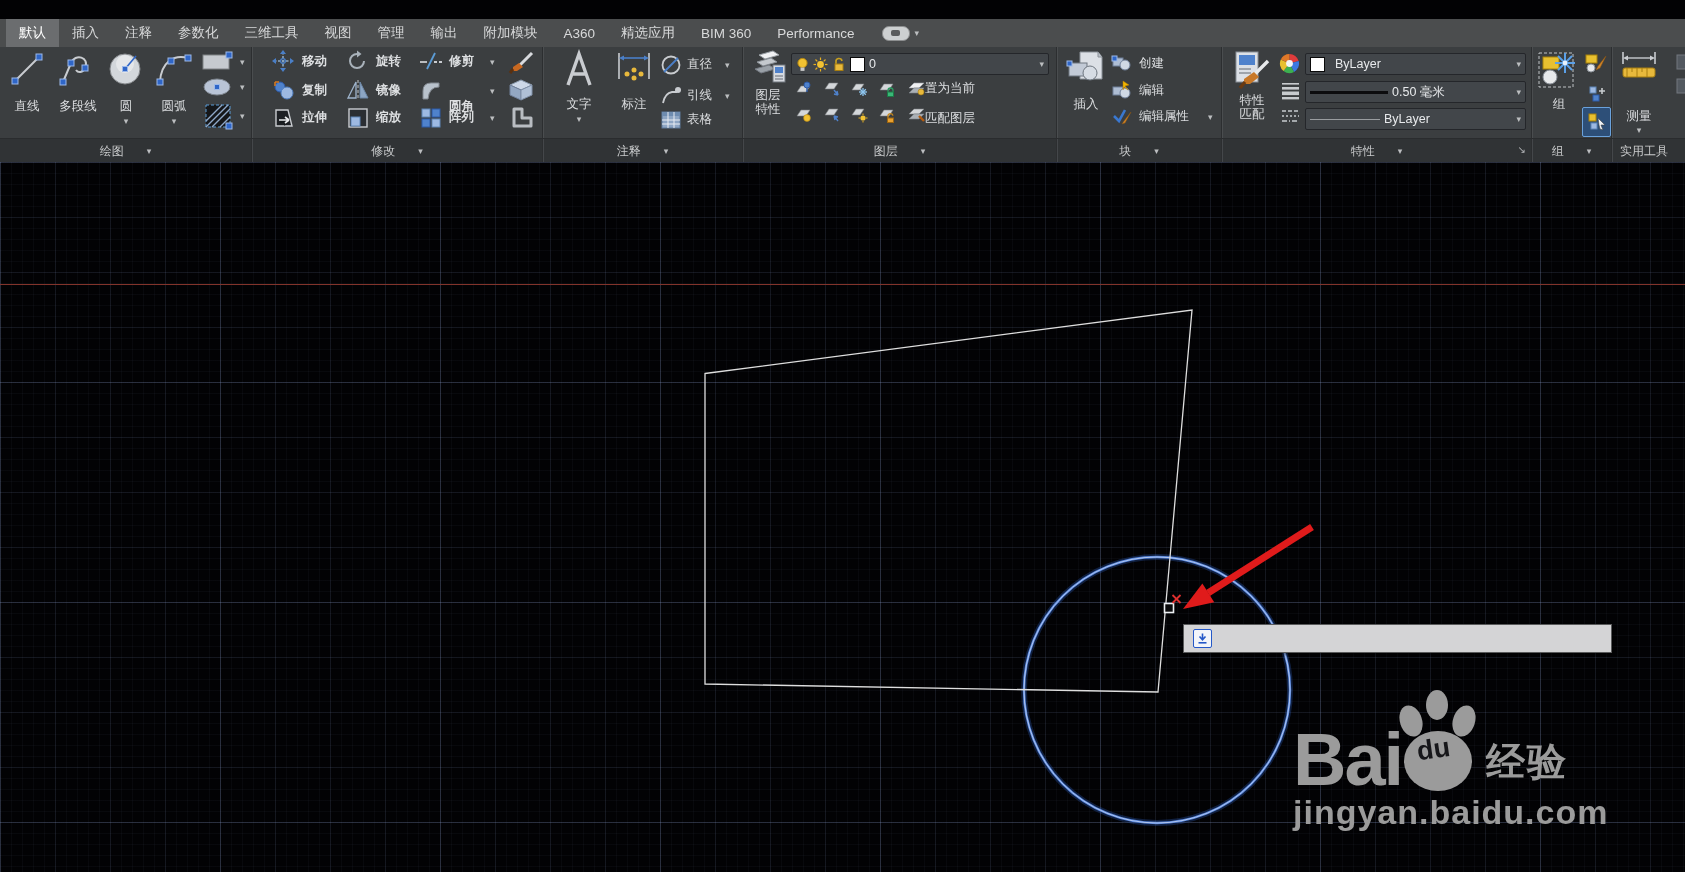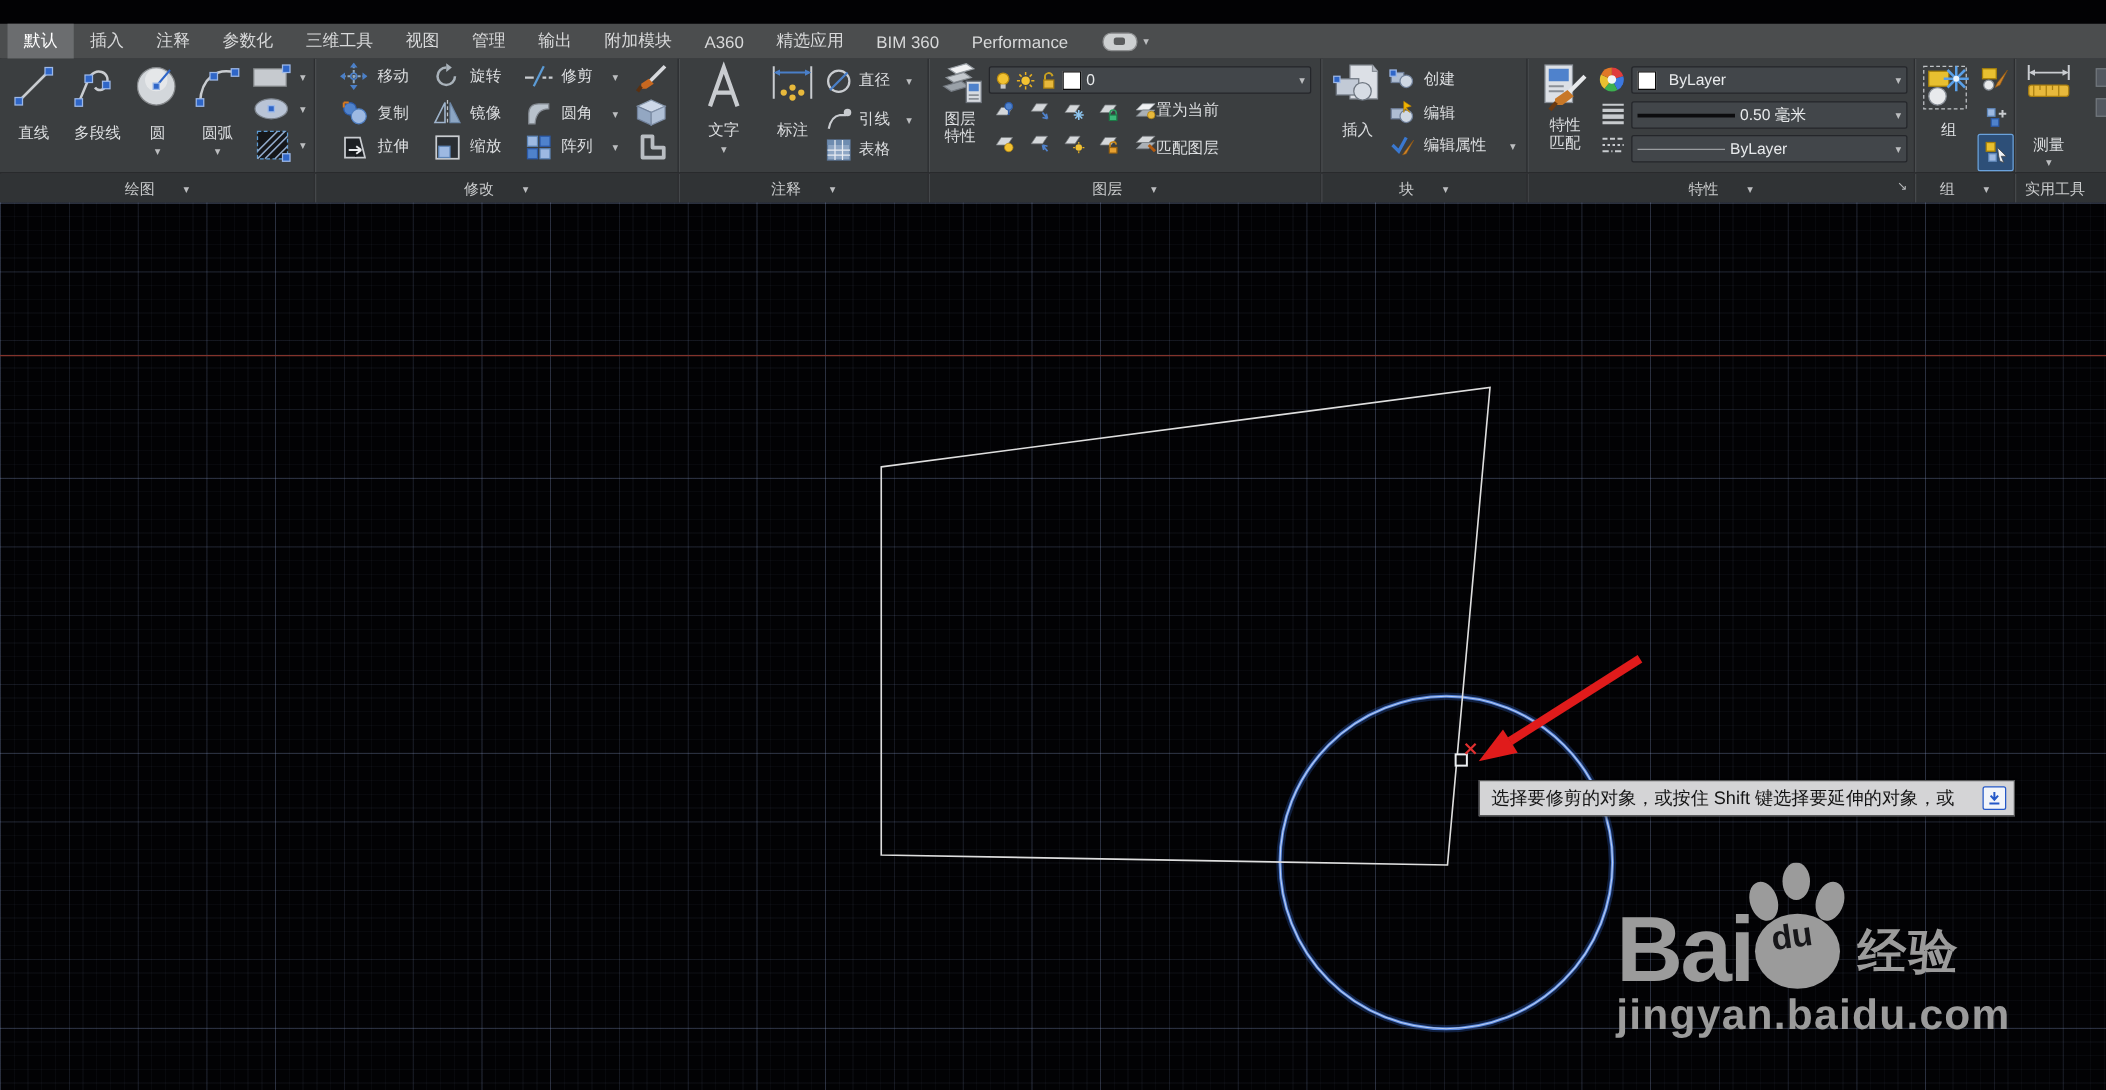--- a/index.html
+++ b/index.html
@@ -148,21 +148,21 @@
       <div class="abs" style="left:202px;top:55px;">
         <svg width="34" height="30" viewBox="0 0 34 30">
           <rect x="4" y="3" width="24" height="22" fill="#15171a" stroke="#5b9bd5" stroke-dasharray="3 2"></rect>
           <path d="M4,19 L20,3 M4,25 L26,3 M10,25 L28,7 M18,25 L28,15" stroke="#8fa8c8" stroke-width="1.4"></path>
           <rect x="24" y="21" width="6" height="6" fill="#2f66c8" stroke="#9cb8e8"></rect>
         </svg>
       </div>
       <span class="ddg abs" style="left:240px;top:65px;">▾</span>
     </div>
 
-    <div class="panel" style="left:252px;width:291px;">
+    <div class="panel" style="left:252px;width:291px;font-weight:bold;">
 
       <div class="abs" style="left:20px;top:3px;">
         <svg width="22" height="22" viewBox="0 0 22 22">
           <path d="M11,2 L11,20 M2,11 L20,11" stroke="#8fa8c0" stroke-width="1.6" stroke-dasharray="2.5 1.5"></path>
           <path d="M11,0 l3,4 h-6 Z M11,22 l3,-4 h-6 Z M0,11 l4,-3 v6 Z M22,11 l-4,-3 v6 Z" fill="#4a7fc8"></path>
           <circle cx="11" cy="11" r="2.4" fill="none" stroke="#4a7fc8" stroke-width="1.3"></circle>
         </svg>
       </div>
       <div class="rowlbl" style="left:50px;top:5px;">移动</div>
       <div class="abs" style="left:20px;top:32px;">
@@ -212,21 +212,21 @@
           <line x1="8" y1="18" x2="16" y2="2" stroke="#5b9bd5" stroke-width="1.8"></line>
         </svg>
       </div>
       <div class="rowlbl" style="left:197px;top:5px;">修剪</div>
       <span class="ddg abs" style="left:238px;top:11px;">▾</span>
       <div class="abs" style="left:167px;top:32px;">
         <svg width="24" height="22" viewBox="0 0 24 22">
           <path d="M4,20 L4,12 Q4,4 12,4 L20,4 L20,8 Q10,8 9,20 Z" fill="#b9c2cc" stroke="#848a92"></path>
         </svg>
       </div>
-      <div class="rowlbl" style="left:197px;top:34px;">圆角</div>
+      <div class="rowlbl" style="left:197px;top:50px;">圆角</div>
       <span class="ddg abs" style="left:238px;top:40px;">▾</span>
       <div class="abs" style="left:167px;top:59px;">
         <svg width="24" height="24" viewBox="0 0 24 24">
           <rect x="3" y="3" width="8" height="8" fill="#9db9e2" stroke="#5e86b8"></rect>
           <rect x="13" y="3" width="8" height="8" fill="#4f82cc" stroke="#2c5aa8"></rect>
           <rect x="3" y="13" width="8" height="8" fill="#4f82cc" stroke="#2c5aa8"></rect>
           <rect x="13" y="13" width="8" height="8" fill="#9db9e2" stroke="#5e86b8"></rect>
         </svg>
       </div>
       <div class="rowlbl" style="left:197px;top:61px;">阵列</div>
@@ -623,21 +623,20 @@
       <g>
         <rect x="1164.5" y="441.5" width="9" height="9" fill="#0a0a0c" stroke="#eceff2" stroke-width="1.6"></rect>
         <g stroke="#e03030" stroke-width="1.8">
           <line x1="1172.5" y1="433" x2="1180.5" y2="441"></line>
             <line x1="1180.5" y1="433" x2="1172.5" y2="441"></line>
         </g>
       </g>
     </svg>
 
     <div id="tooltip">
-      <span class="tt-text">选择要修剪的对象，或按住 Shift 键选择要延伸的对象，或</span>
       <span id="tt-more">
         <svg width="11" height="11" viewBox="0 0 11 11">
           <path d="M5.5,0.5 L5.5,6 M2.5,3.5 L5.5,6.8 L8.5,3.5" fill="none" stroke="#2458c8" stroke-width="1.6"></path>
           <line x1="1.5" y1="9.8" x2="9.5" y2="9.8" stroke="#2458c8" stroke-width="1.6"></line>
         </svg>
       </span>
     </div>
 
     <div>
       <span id="wm-bai" class="wm">Bai</span>

